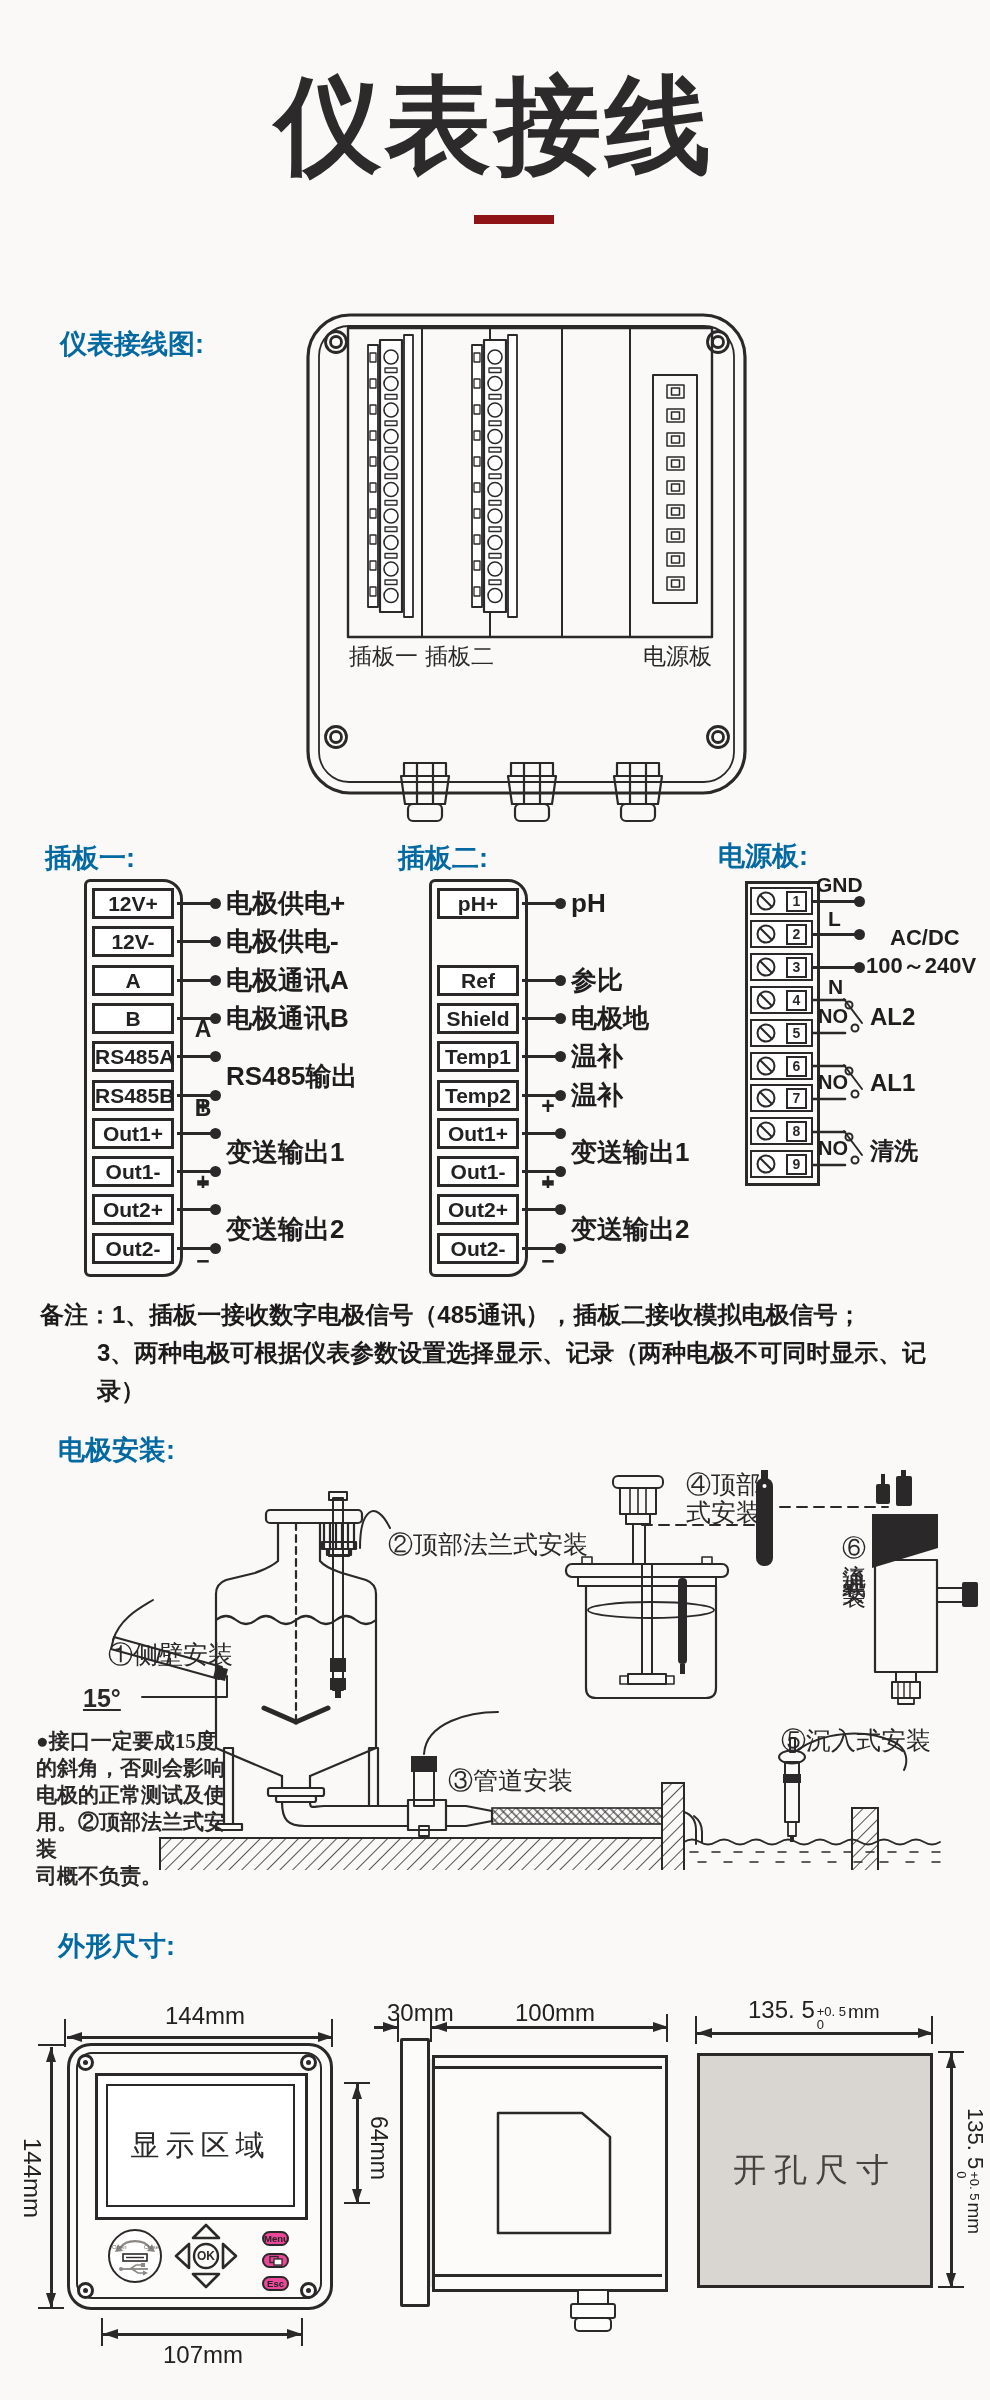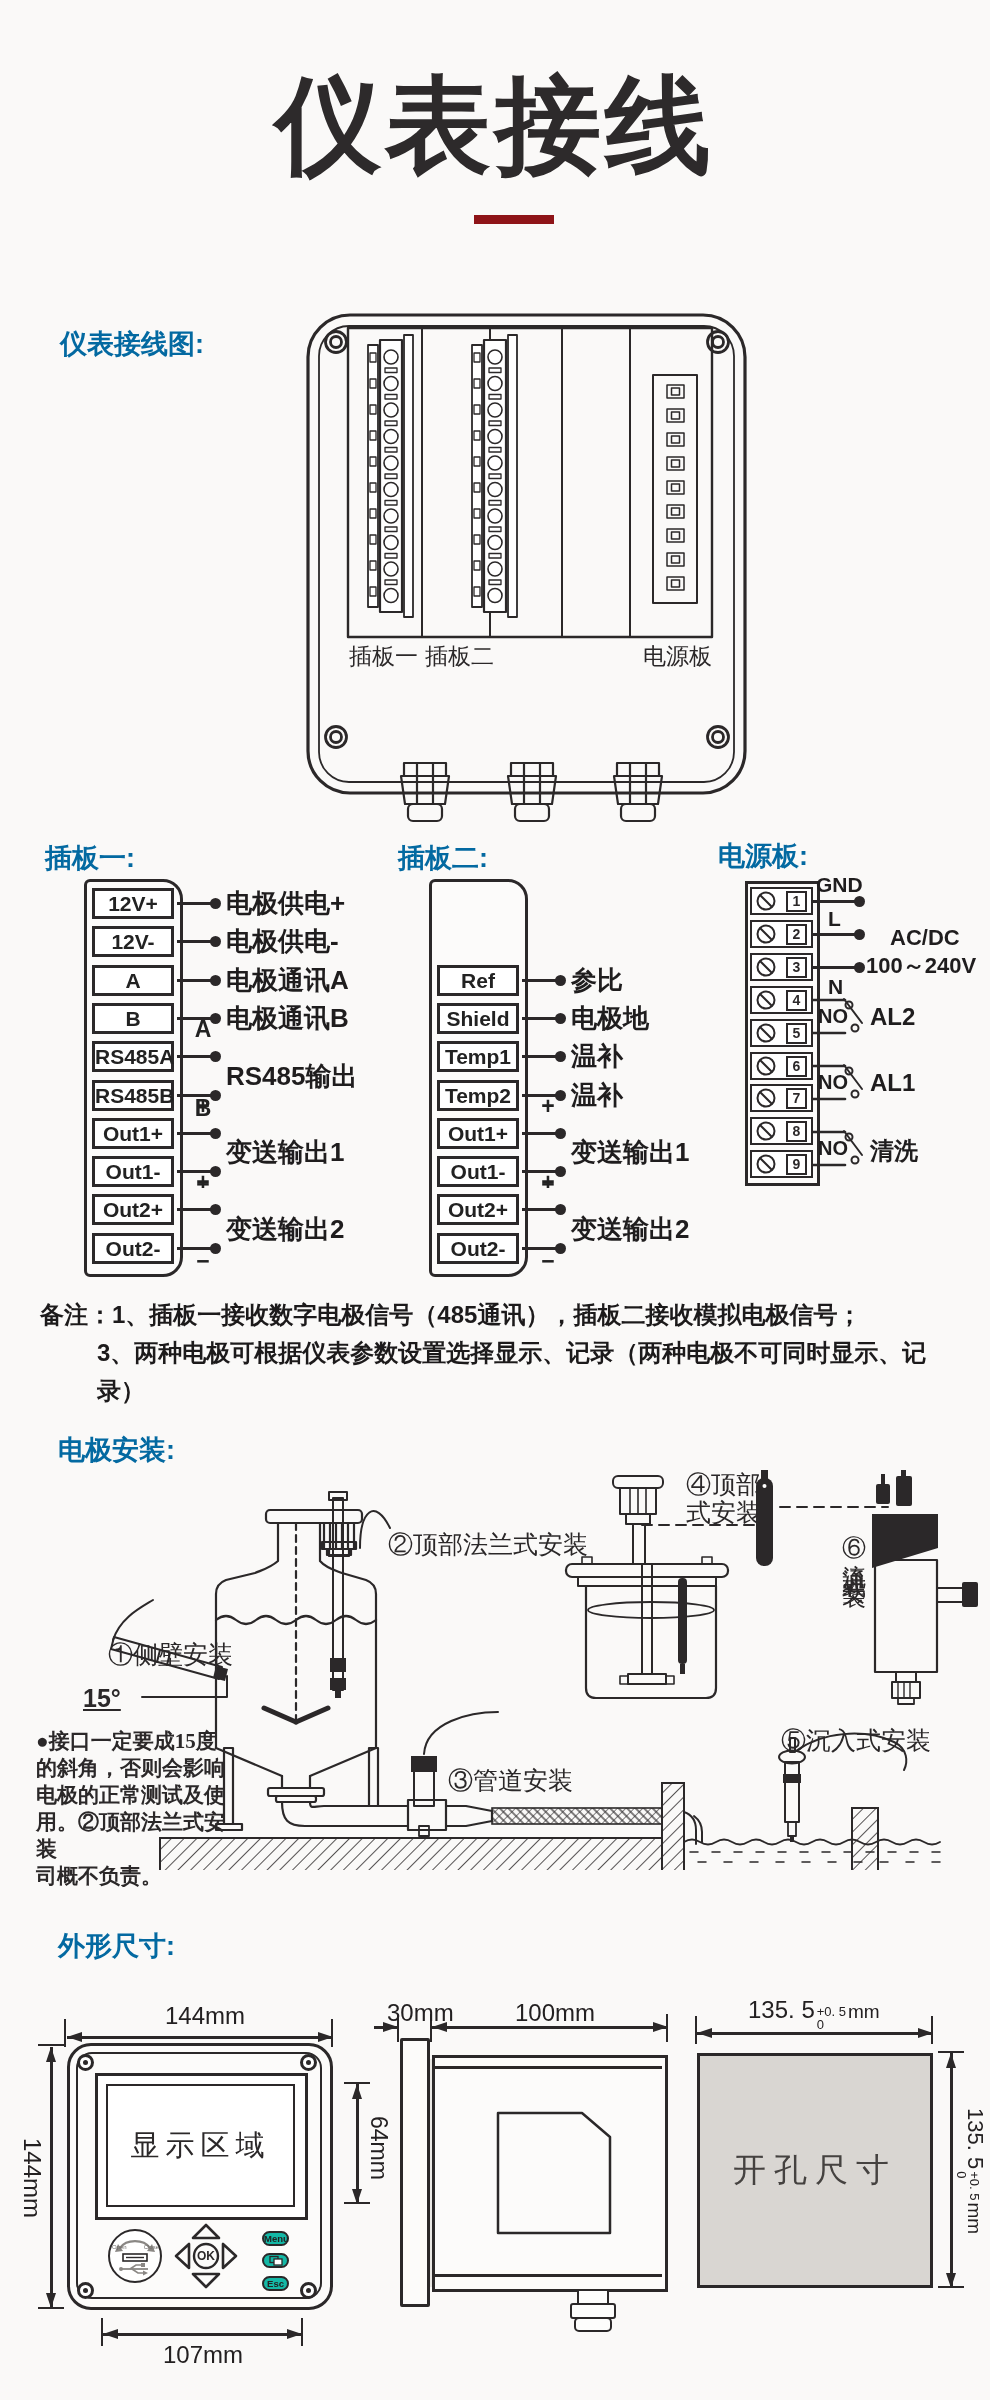--- a/index.html
+++ b/index.html
@@ -64,21 +64,21 @@
   .ar-d{border-width:15px 5.5px 0 5.5px;border-top-color:#2b2829;}
   .dtxt{position:absolute;font-size:24px;color:#232021;white-space:nowrap;}
   .rot90{transform:rotate(90deg);transform-origin:0 0;}
   .tol{display:inline-flex;flex-direction:column;font-size:13px;line-height:13px;vertical-align:2px;margin:0 2px;}
   .unit{font-size:19px;}
 
   
   .box{position:absolute;border:3px solid #2b2829;background:#fcfbfa;}
   .screw{position:absolute;width:11px;height:11px;border:3px solid #2b2829;border-radius:50%;background:#fff;}
   .screw:after{content:"";position:absolute;left:3px;top:3px;width:5px;height:5px;border-radius:50%;background:#2b2829;}
-  .pill{position:absolute;width:23px;height:11px;border:2px solid #2b2829;border-radius:9px;background:#14b8a6;
+  .pill{position:absolute;width:23px;height:11px;border:2px solid #2b2829;border-radius:9px;background:#ec4899;
         text-align:center;font-size:9.5px;font-weight:bold;line-height:11px;color:#222;}
   .vtext{writing-mode:vertical-rl;text-orientation:upright;letter-spacing:5px;}
 </style>
 </head>
 <body>
 
 <div class="page">
 
   <div class="abs title">仪表接线</div>
   <div class="abs title-bar"></div>
@@ -287,20 +287,25 @@
       <div class="wmark dn">−</div>
     </div>
     <div class="glabel" style="top:173px">RS485输出</div>
     <div class="glabel" style="top:249px">变送输出1</div>
     <div class="glabel" style="top:326px">变送输出2</div>
   </div>
 
   <div class="abs h1" style="left:398px;top:840px;">插板二:</div>
   <div class="board" style="left:437px;top:888px;">
     <div class="tframe"></div>
+    <div class="trow" style="top:0px">
+      <div class="tbox">pH+</div>
+      <div class="wire"></div>
+      <div class="rlabel">pH</div>
+    </div>
     <div class="trow" style="top:77px">
       <div class="tbox">Ref</div>
       <div class="wire"></div>
       <div class="rlabel">参比</div>
     </div>
     <div class="trow" style="top:115px">
       <div class="tbox">Shield</div>
       <div class="wire"></div>
       <div class="rlabel">电极地</div>
     </div>

